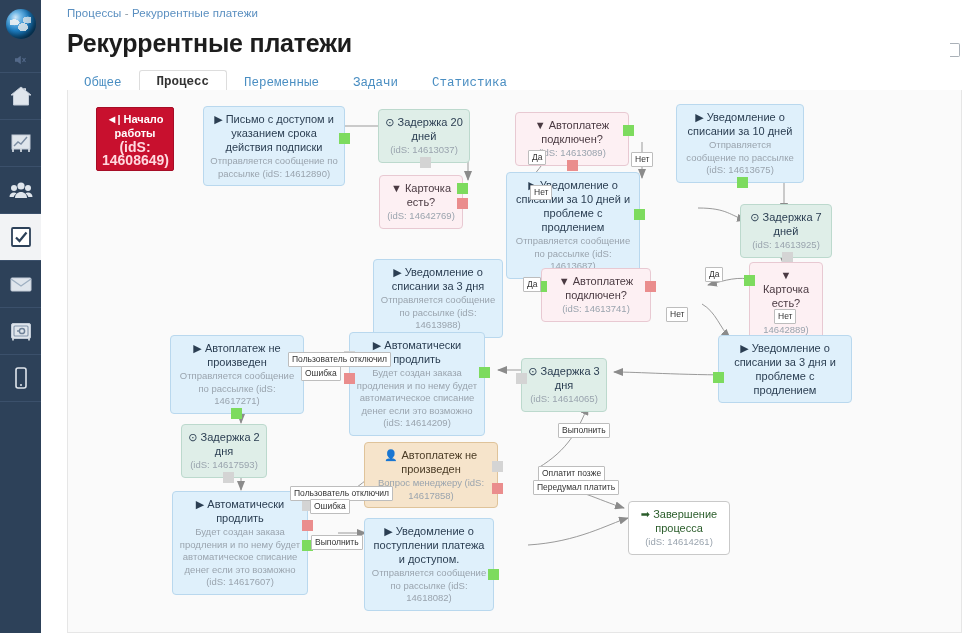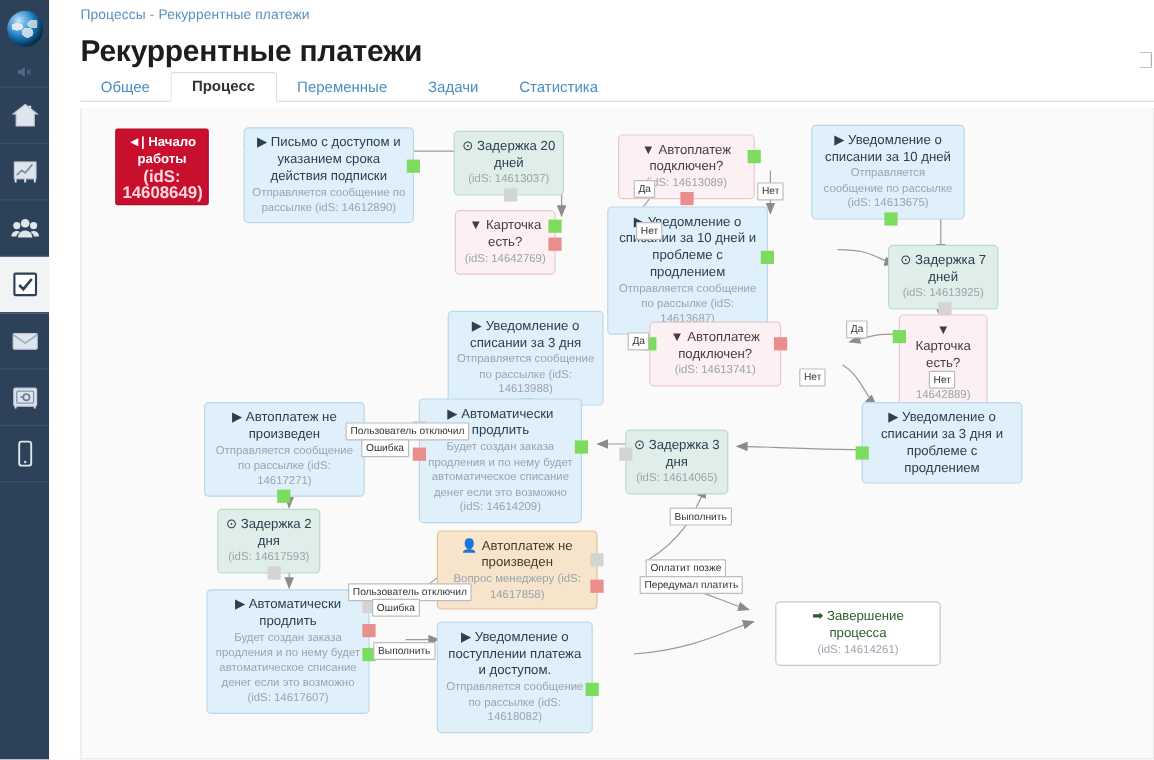--- a/index.html
+++ b/index.html
@@ -56,22 +56,22 @@
     padding:7px 0 0 26px; font-size:11.5px; color:#7f8c98;
     letter-spacing:.1px;
   }
   #breadcrumb .crumb-link { color:#5a8fc0; cursor:pointer; }
   #breadcrumb .sep { color:#8d99a4; }
   #page-title {
     margin:10px 0 0 26px; font-size:25px; font-weight:bold; color:#1d1d1d;
     letter-spacing:-.2px;
   }
   #tabs {
-    margin:2px 0 0 26px; display:flex; align-items:flex-end;
-    border-bottom:1px solid #ddd; height:25px; width:895px;
+    margin:12px 0 0 26px; display:flex; align-items:flex-end;
+    border-bottom:1px solid #ddd; height:25px; width:895px;font-family:Liberation Mono, monospace;
   }
   .tab {
     font-size:12.5px; color:#4a8ec2; padding:0 17px 5px 17px; cursor:pointer;
     position:relative; top:1px; line-height:14px;
   }
   .tab.active {
     color:#333; font-weight:bold; background:#fff;
     border:1px solid #ddd; border-bottom:1px solid #fff; border-radius:3px 3px 0 0;
     padding:4px 17px 5px 17px;
   }
@@ -396,21 +396,21 @@
       <div class="h grey" style="right:-6px; top:18px;"></div>
       <div class="h red" style="right:-6px; top:40px;"></div>
     </div>
 
     <div class="node msg" style="left:296px; top:428px; width:130px;">
       <div class="title"><span>▶</span> <span>Уведомление о поступлении платежа и доступом.</span></div>
       <div class="sub">Отправляется сообщение по рассылке (idS: 14618082)</div>
       <div class="h green" style="right:-6px; top:50px;"></div>
     </div>
 
-    <div class="node end" style="left:560px; top:411px; width:138px;margin-left:18px;">
+    <div class="node end" style="left:560px; top:411px; width:102px;">
       <div class="title"><span>➡</span> <span>Завершение процесса</span></div>
       <div class="sub">(idS: 14614261)</div>
     </div>
 
     <div class="elabel" style="left:460px; top:60px;">Да</div>
     <div class="elabel" style="left:462px; top:95px;">Нет</div>
     <div class="elabel" style="left:563px; top:62px;">Нет</div>
     <div class="elabel" style="left:637px; top:177px;">Да</div>
     <div class="elabel" style="left:598px; top:217px;">Нет</div>
     <div class="elabel" style="left:706px; top:219px;">Нет</div>

